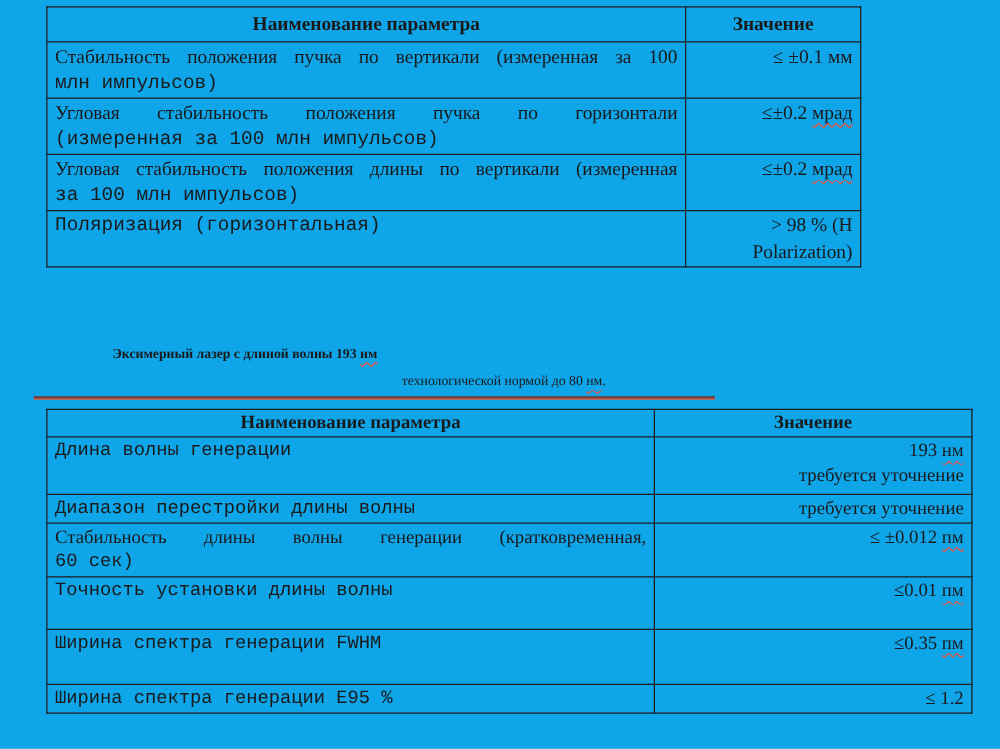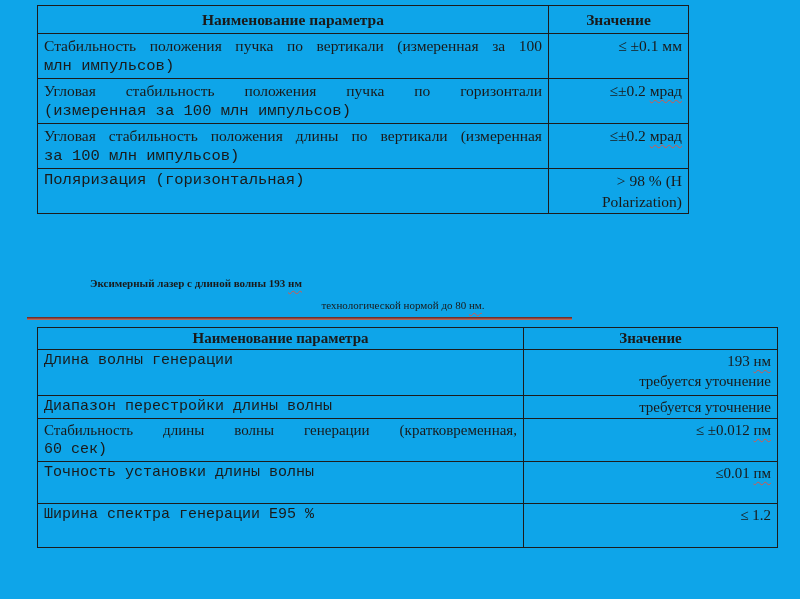--- a/index.html
+++ b/index.html
@@ -181,20 +181,28 @@
         <tr>
           <td class="pcell">
             <div class="pline"><span>Точность установки длины волны</span></div>
           </td>
           <td class="vcell">
             <div class="vline"><span>≤0.01 </span><span class="wavy">пм</span></div>
           </td>
         </tr>
         <tr>
           <td class="pcell">
+            <div class="pline"><span>Ширина спектра генерации FWHM</span></div>
+          </td>
+          <td class="vcell">
+            <div class="vline"><span>≤0.35 </span><span class="wavy">пм</span></div>
+          </td>
+        </tr>
+        <tr>
+          <td class="pcell">
             <div class="pline"><span>Ширина спектра генерации Е95 %</span></div>
           </td>
           <td class="vcell">
             <div class="vline"><span>≤ 1.2</span></div>
           </td>
         </tr>
       </tbody>
   </table>
 
 </div>

